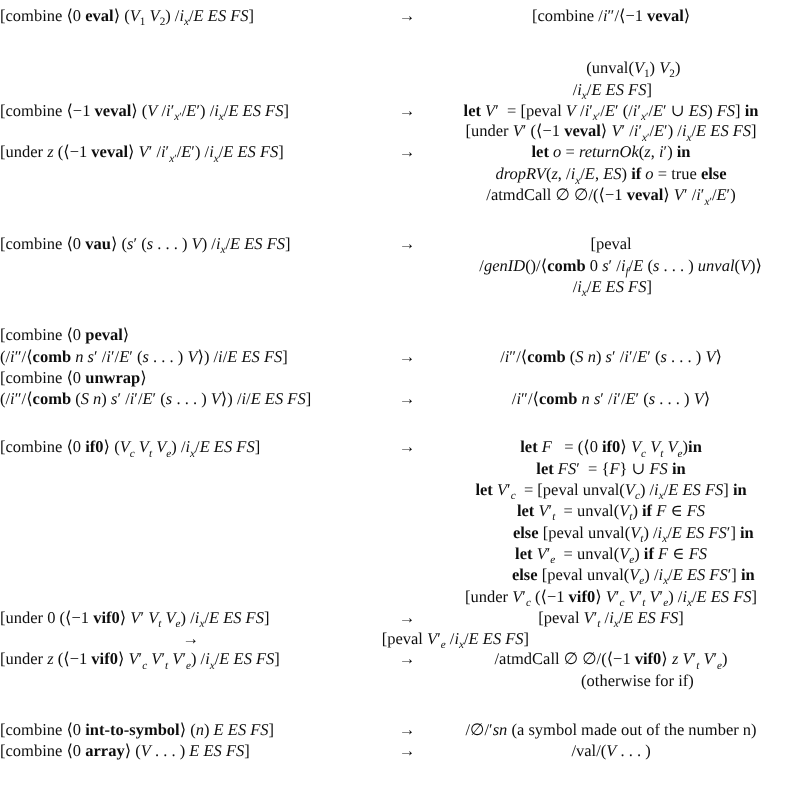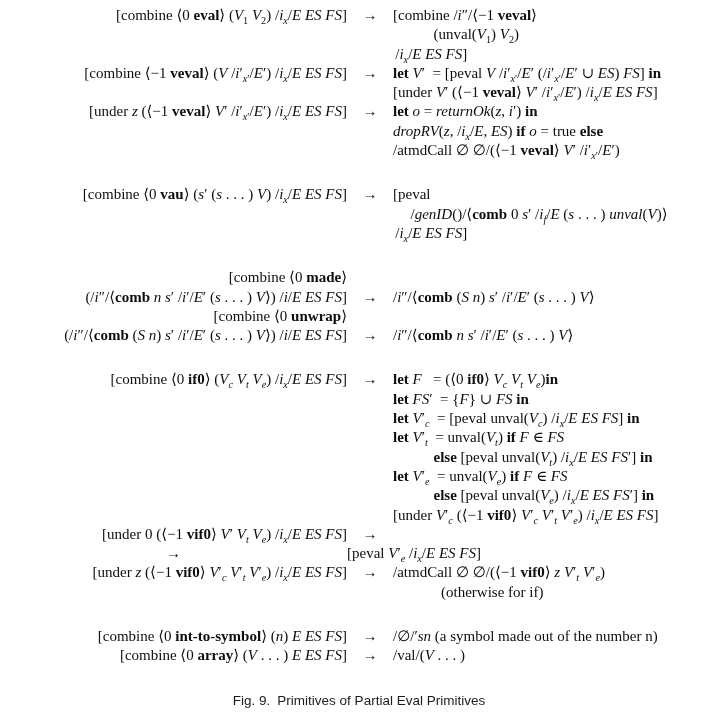--- a/index.html
+++ b/index.html
@@ -21,23 +21,23 @@
   .rule {
     display: grid;
     grid-template-columns: 347px 46px 1fr;
   }
   .rule.gap { margin-top: 25px; }
   .cell {
     white-space: pre;
     line-height: 19.3px;
     min-height: 19.3px;
   }
-  .lhs { text-align: right; }
+  .lhs { text-align: left; }
   .arr { text-align: center; }
-  .rhs { text-align: left; }
+  .rhs { text-align: center; }
   b { font-weight: bold; }
   i { font-style: italic; }
   sub {
     font-size: 68%;
     line-height: 0;
     letter-spacing: 0;
   }
   .caption {
     margin-top: 27px;
     text-align: center;
@@ -51,21 +51,21 @@
 <body>
 
 <div class="figure">
   <div id="rules">
       <div class="rule">
         <div class="cell lhs">[combine ⟨0 <b>eval</b>⟩ (<i>V</i><sub>1</sub> <i>V</i><sub>2</sub>) /<i>i</i><sub><i>x</i></sub>/<i>E ES FS</i>]</div>
         <div class="cell arr">→</div>
         <div class="cell rhs">[combine /<i>i</i>″/⟨−1 <b>veval</b>⟩</div>
         <div class="cell lhs"></div>
         <div class="cell arr"></div>
-        <div class="cell rhs" style="padding-left: 2.7em;">(unval(<i>V</i><sub>1</sub>) <i>V</i><sub>2</sub>)</div>
+        <div class="cell rhs" style="padding-left: 2.7em; margin-top: 28px;">(unval(<i>V</i><sub>1</sub>) <i>V</i><sub>2</sub>)</div>
         <div class="cell lhs"></div>
         <div class="cell arr"></div>
         <div class="cell rhs" style="padding-left: 0.15em;">/<i>i</i><sub><i>x</i></sub>/<i>E ES FS</i>]</div>
       </div>
       <div class="rule">
         <div class="cell lhs">[combine ⟨−1 <b>veval</b>⟩ (<i>V</i> /<i>i</i>′<sub><i>x</i>′</sub>/<i>E</i>′) /<i>i</i><sub><i>x</i></sub>/<i>E ES FS</i>]</div>
         <div class="cell arr">→</div>
         <div class="cell rhs"><b>let</b> <i>V</i>′  = [peval <i>V</i> /<i>i</i>′<sub><i>x</i>′</sub>/<i>E</i>′ (/<i>i</i>′<sub><i>x</i>′</sub>/<i>E</i>′ ∪ <i>ES</i>) <i>FS</i>] <b>in</b></div>
         <div class="cell lhs"></div>
         <div class="cell arr"></div>
@@ -87,21 +87,21 @@
         <div class="cell arr">→</div>
         <div class="cell rhs">[peval</div>
         <div class="cell lhs"></div>
         <div class="cell arr"></div>
         <div class="cell rhs" style="padding-left: 0.1em; margin-left: 16px;">/<i>genID</i>()/⟨<b>comb</b> 0 <i>s</i>′ /<i>i</i><sub><i>f</i></sub>/<i>E</i> (<i>s</i> . . . ) <i>unval</i>(<i>V</i>)⟩</div>
         <div class="cell lhs"></div>
         <div class="cell arr"></div>
         <div class="cell rhs" style="padding-left: 0.15em;">/<i>i</i><sub><i>x</i></sub>/<i>E ES FS</i>]</div>
       </div>
       <div class="rule gap">
-        <div class="cell lhs">[combine ⟨0 <b>made</b>⟩</div>
+        <div class="cell lhs">[combine ⟨0 <b>peval</b>⟩</div>
         <div class="cell arr"></div>
         <div class="cell rhs"></div>
         <div class="cell lhs">(/<i>i</i>″/⟨<b>comb</b> <i>n s</i>′ /<i>i</i>′/<i>E</i>′ (<i>s</i> . . . ) <i>V</i>⟩) /<i>i</i>/<i>E ES FS</i>]</div>
         <div class="cell arr">→</div>
         <div class="cell rhs">/<i>i</i>″/⟨<b>comb</b> (<i>S n</i>) <i>s</i>′ /<i>i</i>′/<i>E</i>′ (<i>s</i> . . . ) <i>V</i>⟩</div>
       </div>
       <div class="rule">
         <div class="cell lhs">[combine ⟨0 <b>unwrap</b>⟩</div>
         <div class="cell arr"></div>
         <div class="cell rhs"></div>
@@ -131,20 +131,21 @@
         <div class="cell lhs"></div>
         <div class="cell arr"></div>
         <div class="cell rhs" style="padding-left: 2.7em;"><b>else</b> [peval unval(<i>V</i><sub><i>e</i></sub>) /<i>i</i><sub><i>x</i></sub>/<i>E ES FS</i>′] <b>in</b></div>
         <div class="cell lhs"></div>
         <div class="cell arr"></div>
         <div class="cell rhs">[under <i>V</i>′<sub><i>c</i></sub> (⟨−1 <b>vif0</b>⟩ <i>V</i>′<sub><i>c</i></sub> <i>V</i>′<sub><i>t</i></sub> <i>V</i>′<sub><i>e</i></sub>) /<i>i</i><sub><i>x</i></sub>/<i>E ES FS</i>]</div>
       </div>
       <div class="rule">
         <div class="cell lhs">[under 0 (⟨−1 <b>vif0</b>⟩ <i>V</i>′ <i>V</i><sub><i>t</i></sub> <i>V</i><sub><i>e</i></sub>) /<i>i</i><sub><i>x</i></sub>/<i>E ES FS</i>]</div>
         <div class="cell arr">→</div>
+        <div class="cell rhs">[peval <i>V</i>′<sub><i>t</i></sub> /<i>i</i><sub><i>x</i></sub>/<i>E ES FS</i>]</div>
       </div>
       <div class="rule">
         <div class="cell arr">→</div>
         <div class="cell rhs">[peval <i>V</i>′<sub><i>e</i></sub> /<i>i</i><sub><i>x</i></sub>/<i>E ES FS</i>]</div>
       </div>
       <div class="rule">
         <div class="cell lhs">[under <i>z</i> (⟨−1 <b>vif0</b>⟩ <i>V</i>′<sub><i>c</i></sub> <i>V</i>′<sub><i>t</i></sub> <i>V</i>′<sub><i>e</i></sub>) /<i>i</i><sub><i>x</i></sub>/<i>E ES FS</i>]</div>
         <div class="cell arr">→</div>
         <div class="cell rhs">/atmdCall ∅ ∅/(⟨−1 <b>vif0</b>⟩ <i>z</i> <i>V</i>′<sub><i>t</i></sub> <i>V</i>′<sub><i>e</i></sub>)</div>
         <div class="cell lhs"></div>

